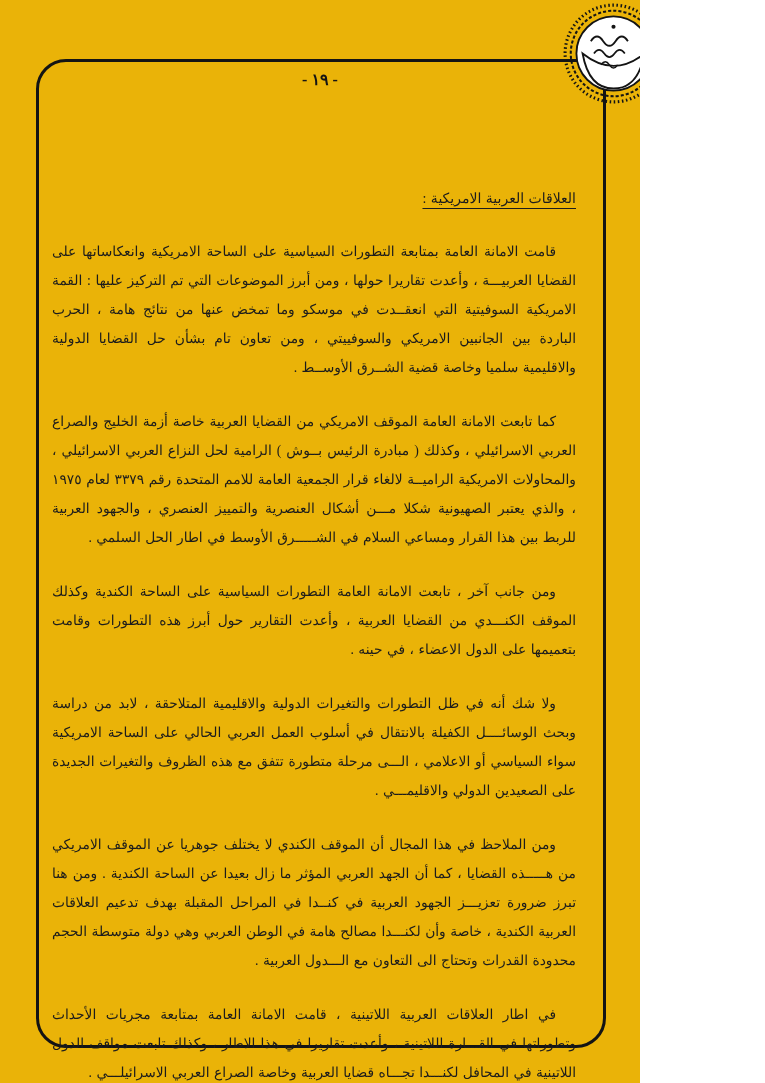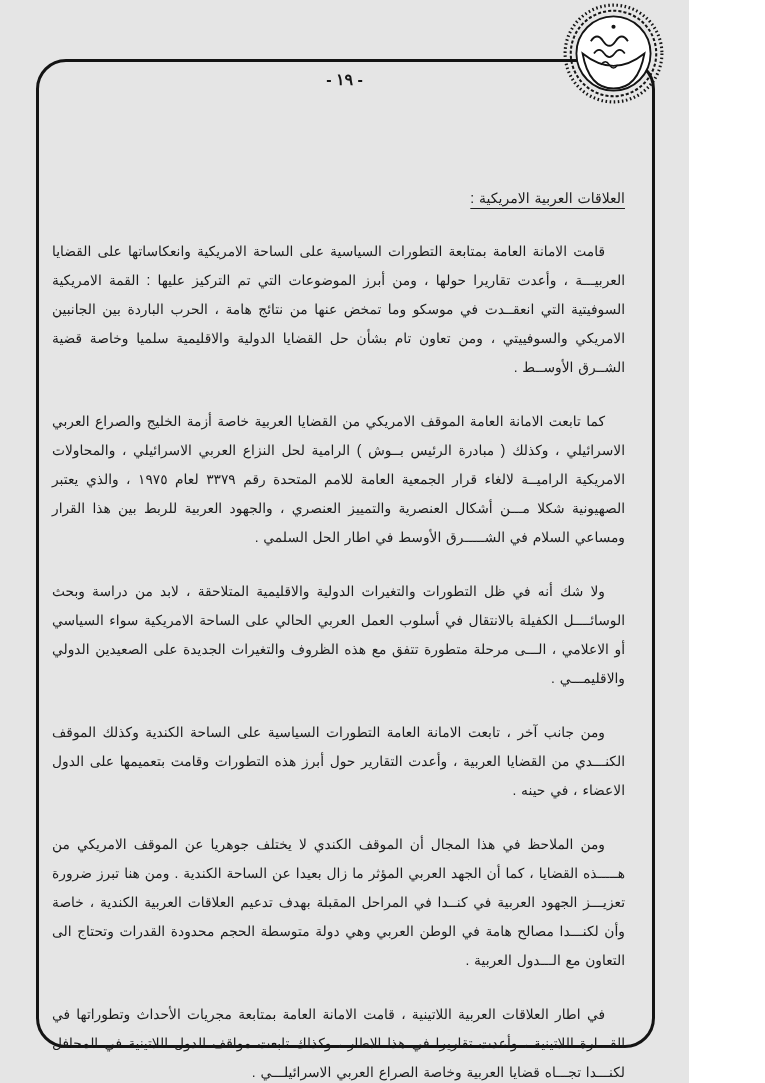--- a/index.html
+++ b/index.html
@@ -2,25 +2,25 @@
 <html lang="ar"><head>
 <meta charset="utf-8">
 <style>
   html, body {
     margin: 0;
     padding: 0;
     background: #ffffff;
   }
   .sheet {
     position: relative;
-    width: 689px;
+    width: 640px;
     height: 1083px;
-    background: #e5e5e5;
+    background: #eab308;
     overflow: hidden;
-    font-family: Liberation Sans, sans-serif;
+    font-family: Liberation Serif, serif;
     color: #1c1c1c;
   }
   .frame {
     position: absolute;
     left: 36px;
     top: 59px;
     right: 34px;
     bottom: 35px;
     border: 3px solid #141414;
     border-radius: 30px;
@@ -97,19 +97,19 @@
       <path d="M38 61 q4 -6 8 0 q4 6 8 0" fill="none" stroke="#141414" stroke-width="1.5"></path>
       <circle cx="50" cy="24" r="2" fill="#141414"></circle>
     </svg>
   </div>
 
   <div class="content">
     <span class="heading">العلاقات العربية الامريكية :</span>
 
     <p>قامت الامانة العامة بمتابعة التطورات السياسية على الساحة الامريكية وانعكاساتها على القضايا العربيـــة ، وأعدت تقاريرا حولها ، ومن أبرز الموضوعات التي تم التركيز عليها : القمة الامريكية السوفيتية التي انعقــدت في موسكو وما تمخض عنها من نتائج هامة ، الحرب الباردة بين الجانبين الامريكي والسوفييتي ، ومن تعاون تام بشأن حل القضايا الدولية والاقليمية سلميا وخاصة قضية الشــرق الأوســط .</p>
     <p>كما تابعت الامانة العامة الموقف الامريكي من القضايا العربية خاصة أزمة الخليج والصراع العربي الاسرائيلي ، وكذلك ( مبادرة الرئيس بــوش ) الرامية لحل النزاع العربي الاسرائيلي ، والمحاولات الامريكية الراميــة لالغاء قرار الجمعية العامة للامم المتحدة رقم ٣٣٧٩ لعام ١٩٧٥ ، والذي يعتبر الصهيونية شكلا مـــن أشكال العنصرية والتمييز العنصري ، والجهود العربية للربط بين هذا القرار ومساعي السلام في الشـــــرق الأوسط في اطار الحل السلمي .</p>
+    <p>ومن جانب آخر ، تابعت الامانة العامة التطورات السياسية على الساحة الكندية وكذلك الموقف الكنـــدي من القضايا العربية ، وأعدت التقارير حول أبرز هذه التطورات وقامت بتعميمها على الدول الاعضاء ، في حينه .</p>
     <p>ولا شك أنه في ظل التطورات والتغيرات الدولية والاقليمية المتلاحقة ، لابد من دراسة وبحث الوسائــــل الكفيلة بالانتقال في أسلوب العمل العربي الحالي على الساحة الامريكية سواء السياسي أو الاعلامي ، الـــى مرحلة متطورة تتفق مع هذه الظروف والتغيرات الجديدة على الصعيدين الدولي والاقليمـــي .</p>
-    <p>ومن جانب آخر ، تابعت الامانة العامة التطورات السياسية على الساحة الكندية وكذلك الموقف الكنـــدي من القضايا العربية ، وأعدت التقارير حول أبرز هذه التطورات وقامت بتعميمها على الدول الاعضاء ، في حينه .</p>
     <p>ومن الملاحظ في هذا المجال أن الموقف الكندي لا يختلف جوهريا عن الموقف الامريكي من هـــــذه القضايا ، كما أن الجهد العربي المؤثر ما زال بعيدا عن الساحة الكندية . ومن هنا تبرز ضرورة تعزيـــز الجهود العربية في كنــدا في المراحل المقبلة بهدف تدعيم العلاقات العربية الكندية ، خاصة وأن لكنـــدا مصالح هامة في الوطن العربي وهي دولة متوسطة الحجم محدودة القدرات وتحتاج الى التعاون مع الـــدول العربية .</p>
     <p>في اطار العلاقات العربية اللاتينية ، قامت الامانة العامة بمتابعة مجريات الأحداث وتطوراتها في القـــارة اللاتينية ، وأعدت تقاريرا في هذا الاطار ، وكذلك تابعت مواقف الدول اللاتينية في المحافل لكنـــدا تجـــاه قضايا العربية وخاصة الصراع العربي الاسرائيلـــي .</p>
   </div>
 
 </div>
 
 </body></html>

